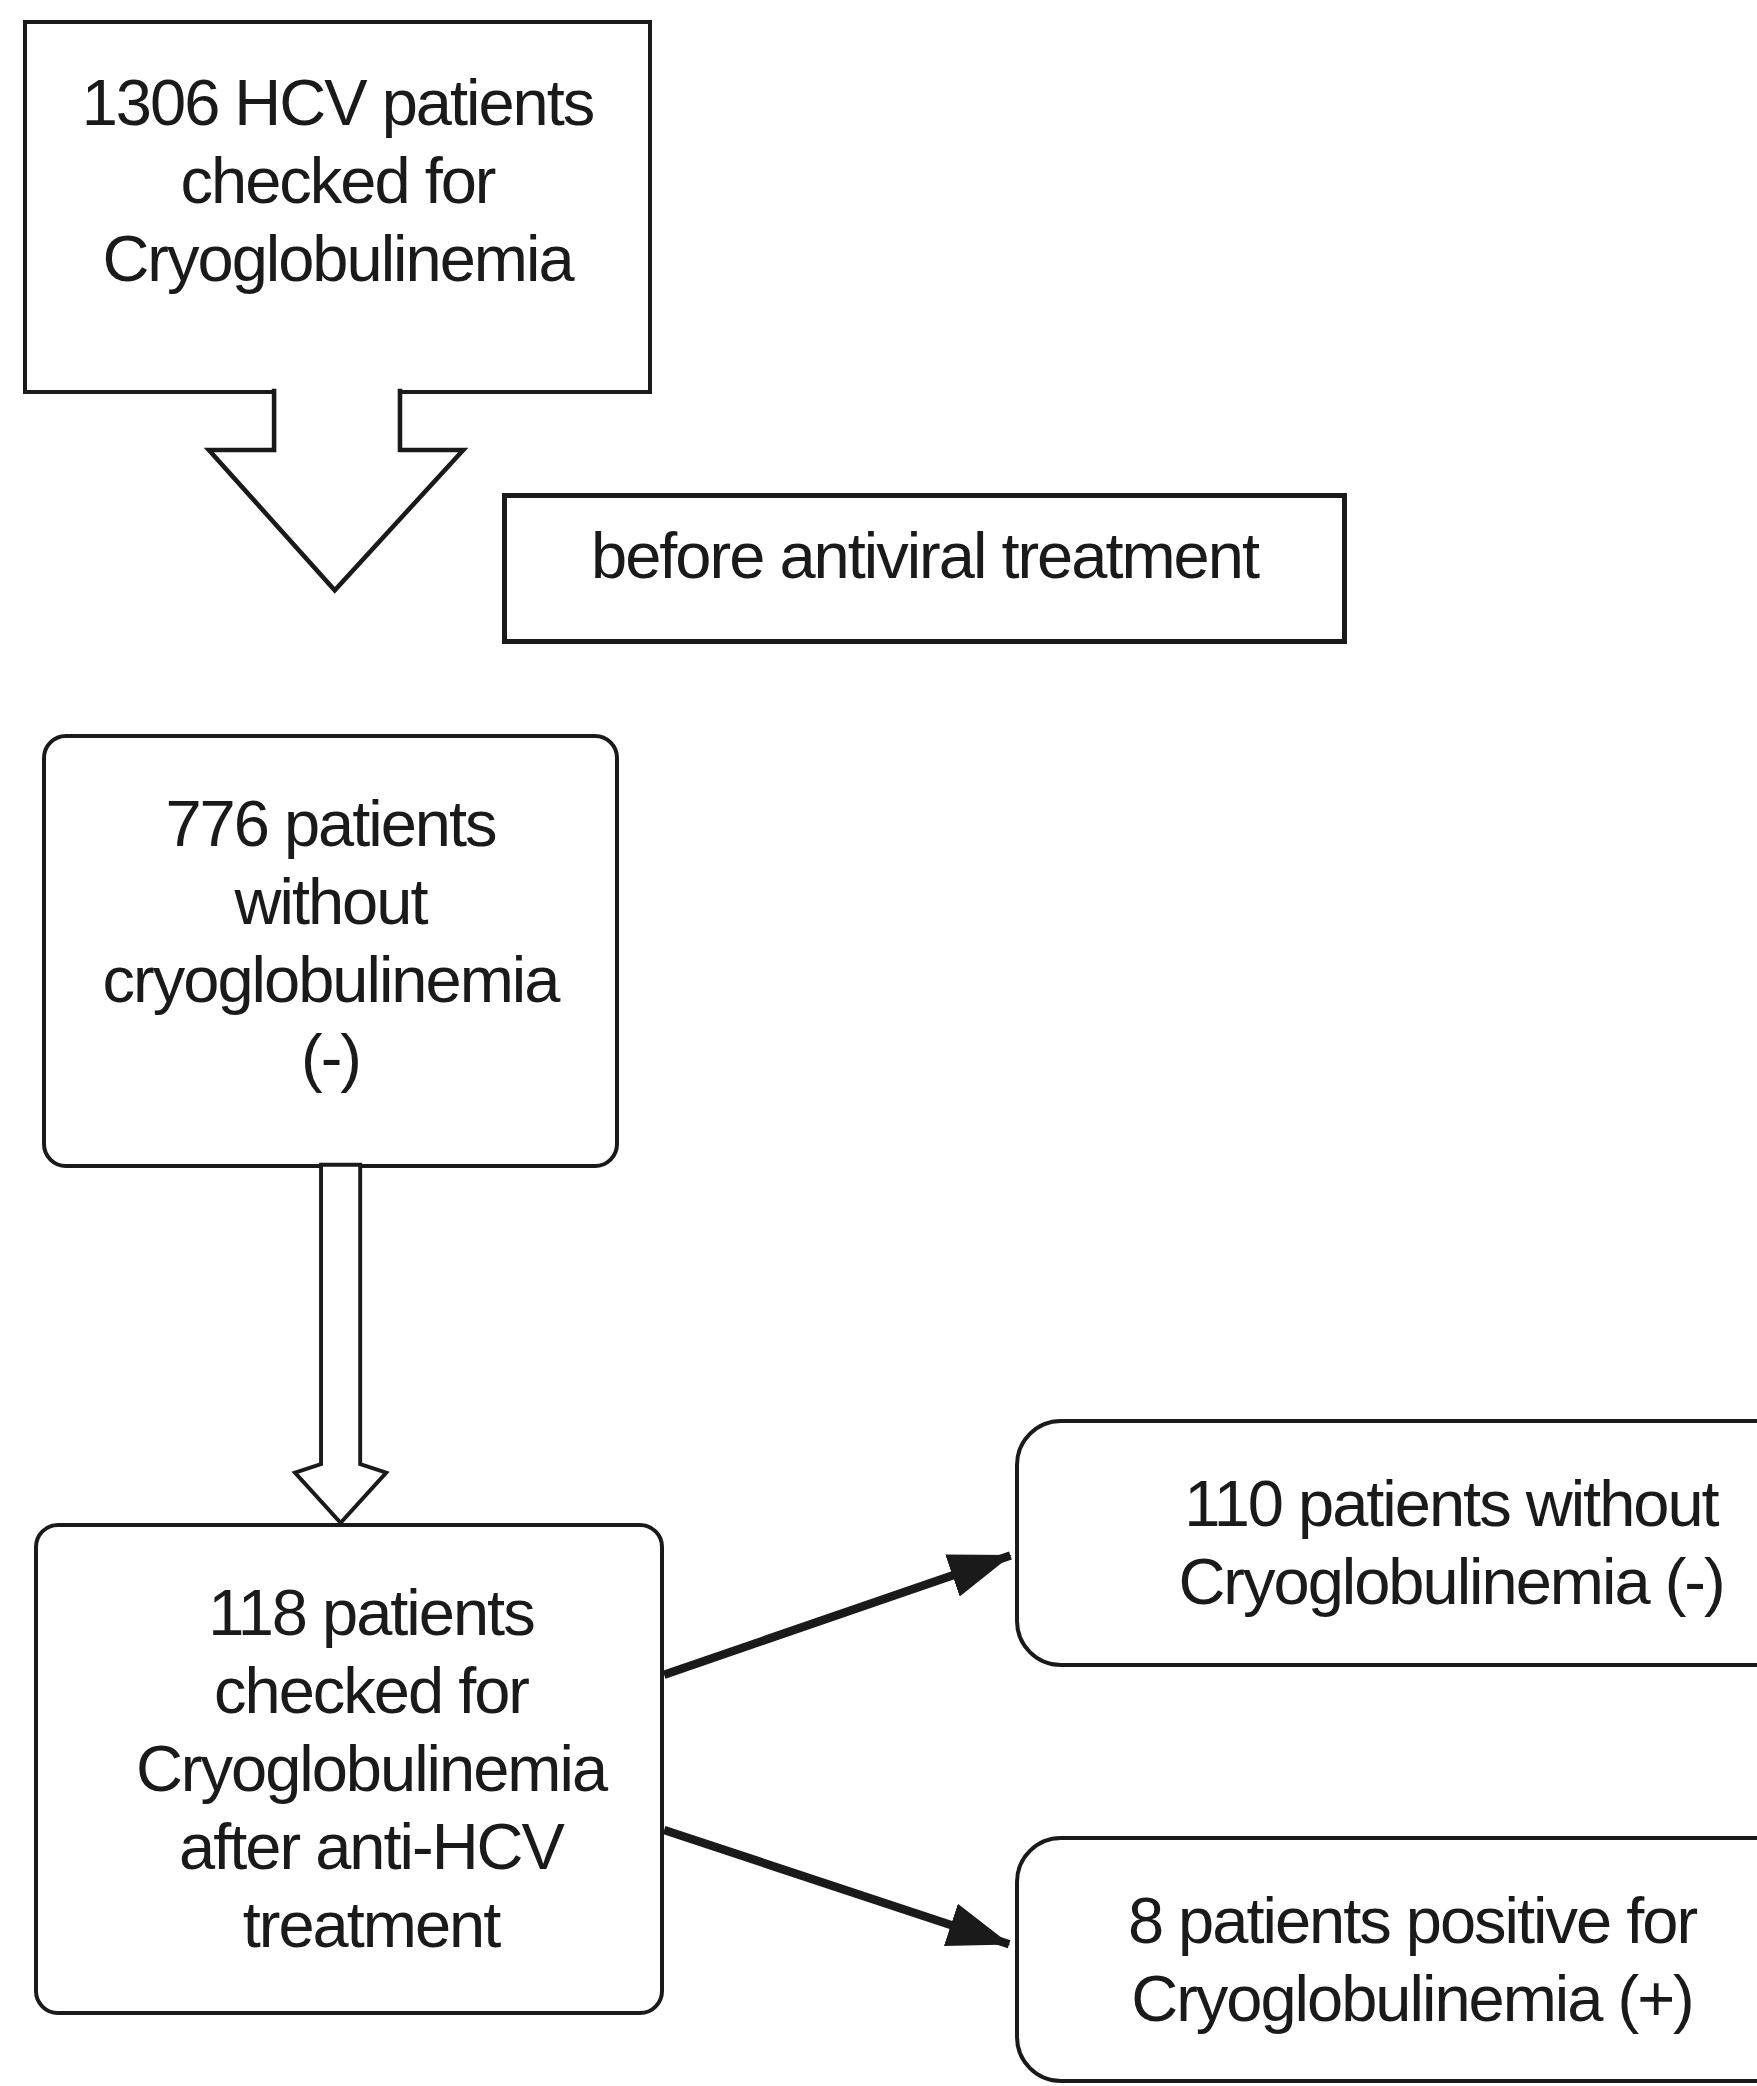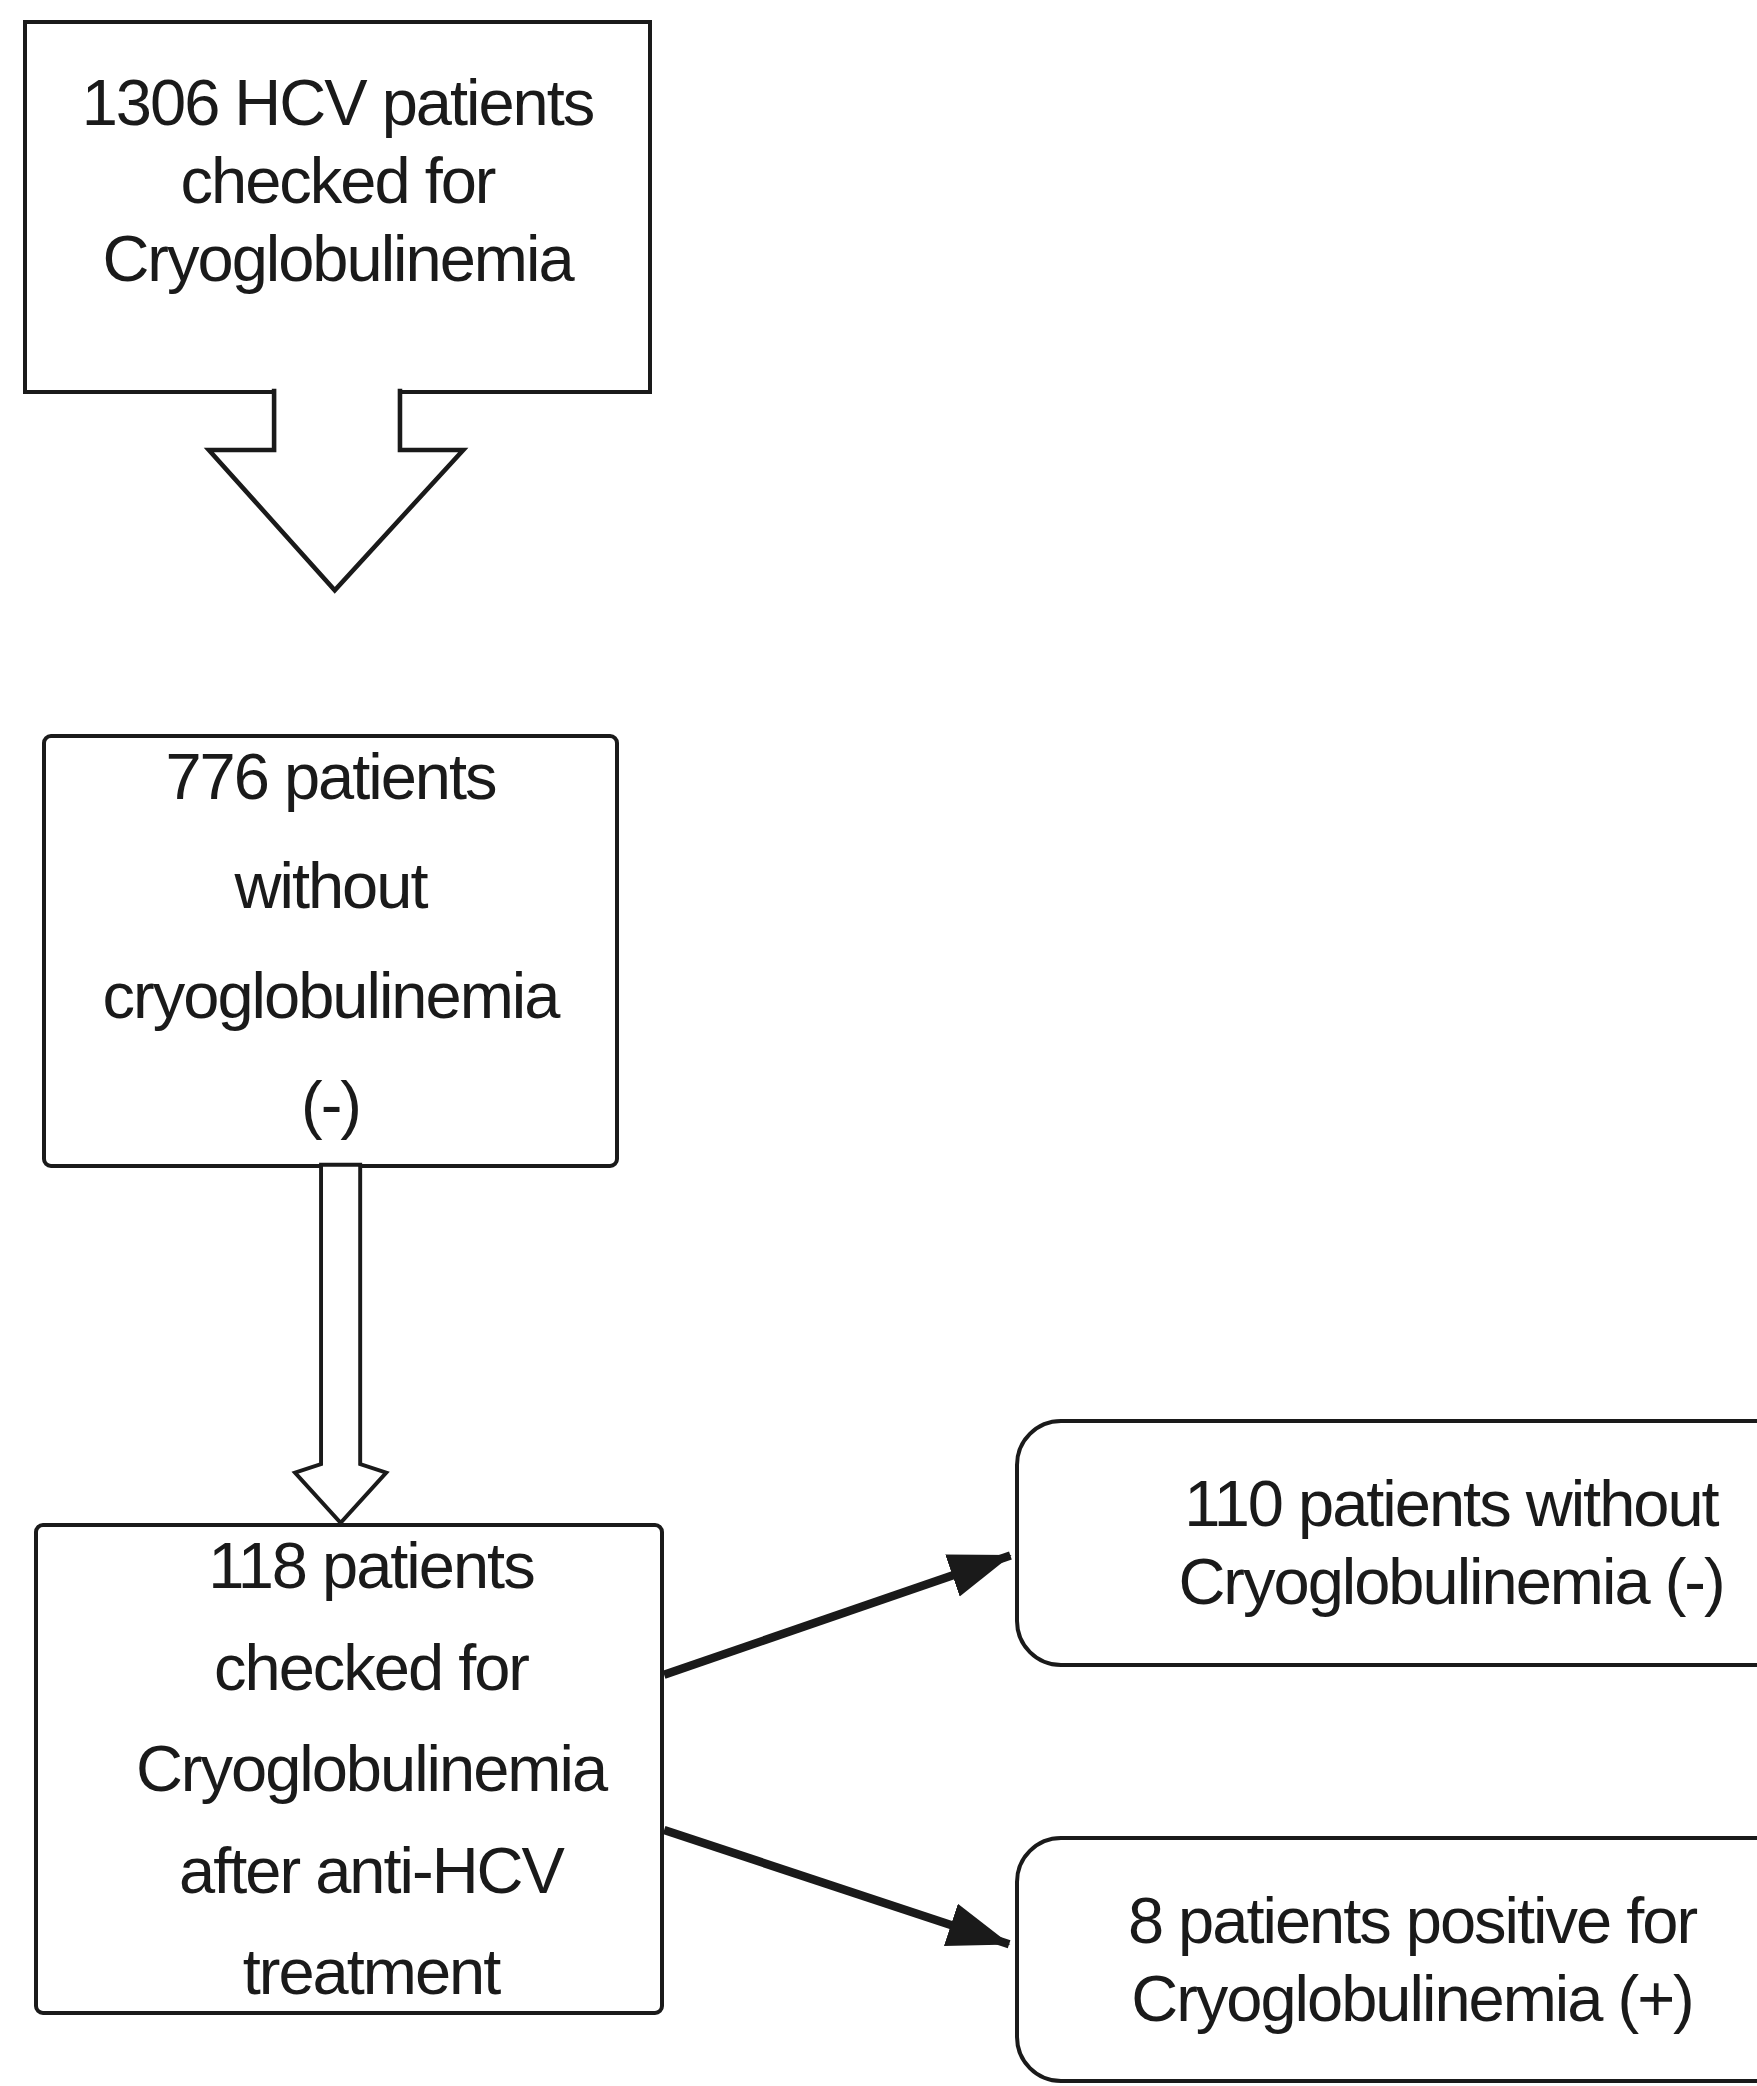--- a/index.html
+++ b/index.html
@@ -28,21 +28,21 @@
     text-align: center;
     font-size: 65px;
     line-height: 78px;
     letter-spacing: -2px;
     z-index: 1;
   }
   .box .ln {
     display: block;
     white-space: nowrap;
   }
-  .rounded-lg { border-radius: 9px; justify-content: space-between; }
+  .rounded-lg { border-radius: 24px; }
   .rounded-md { border-radius: 46px; }
 
   #box-screened {
     left: 23px; top: 19.6px; width: 629px; height: 374px;
     justify-content: flex-start;
     padding-top: 40px;
   }
   #box-before {
     left: 502px; top: 493px; width: 845px; height: 151px;
     border-width: 5.2px;
@@ -88,20 +88,23 @@
 <body>
 
 <div class="canvas">
 
   <div class="box" id="box-screened">
     <span class="ln">1306 HCV patients</span>
     <span class="ln">checked for</span>
     <span class="ln">Cryoglobulinemia</span>
   </div>
 
+  <div class="box" id="box-before">
+    <span class="ln">before antiviral treatment</span>
+  </div>
 
   <div class="box rounded-lg" id="box-776">
     <span class="ln">776 patients</span>
     <span class="ln">without</span>
     <span class="ln">cryoglobulinemia</span>
     <span class="ln">(-)</span>
   </div>
 
   <div class="box rounded-lg" id="box-118">
     <span class="ln">118 patients</span>

